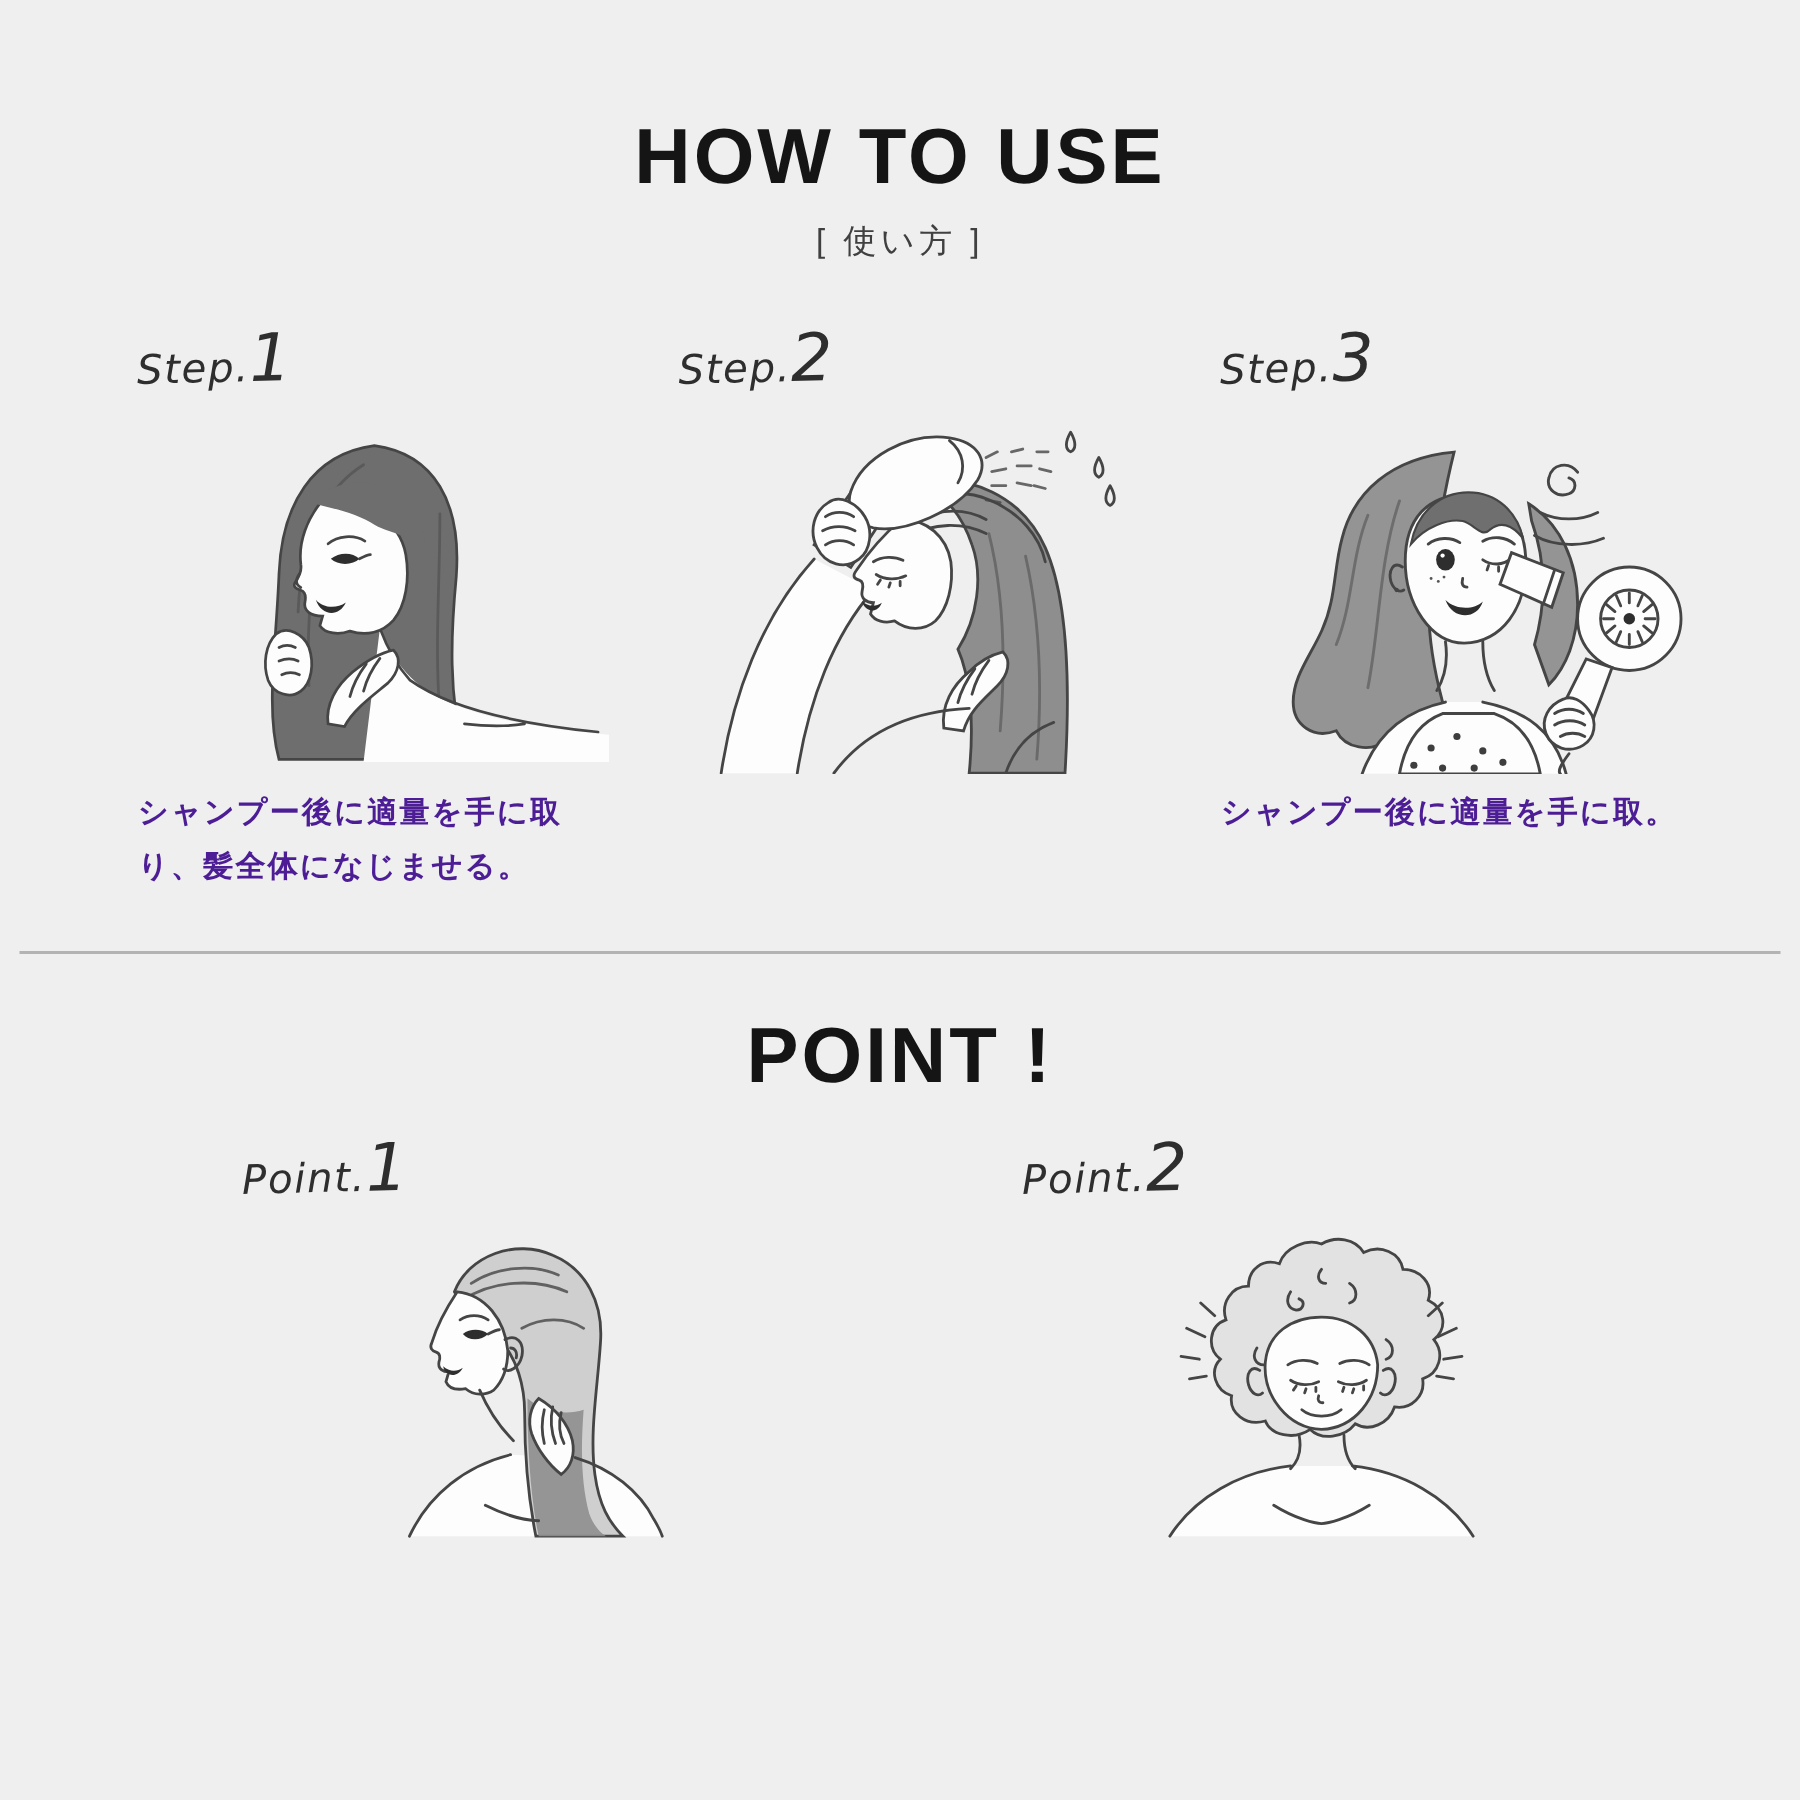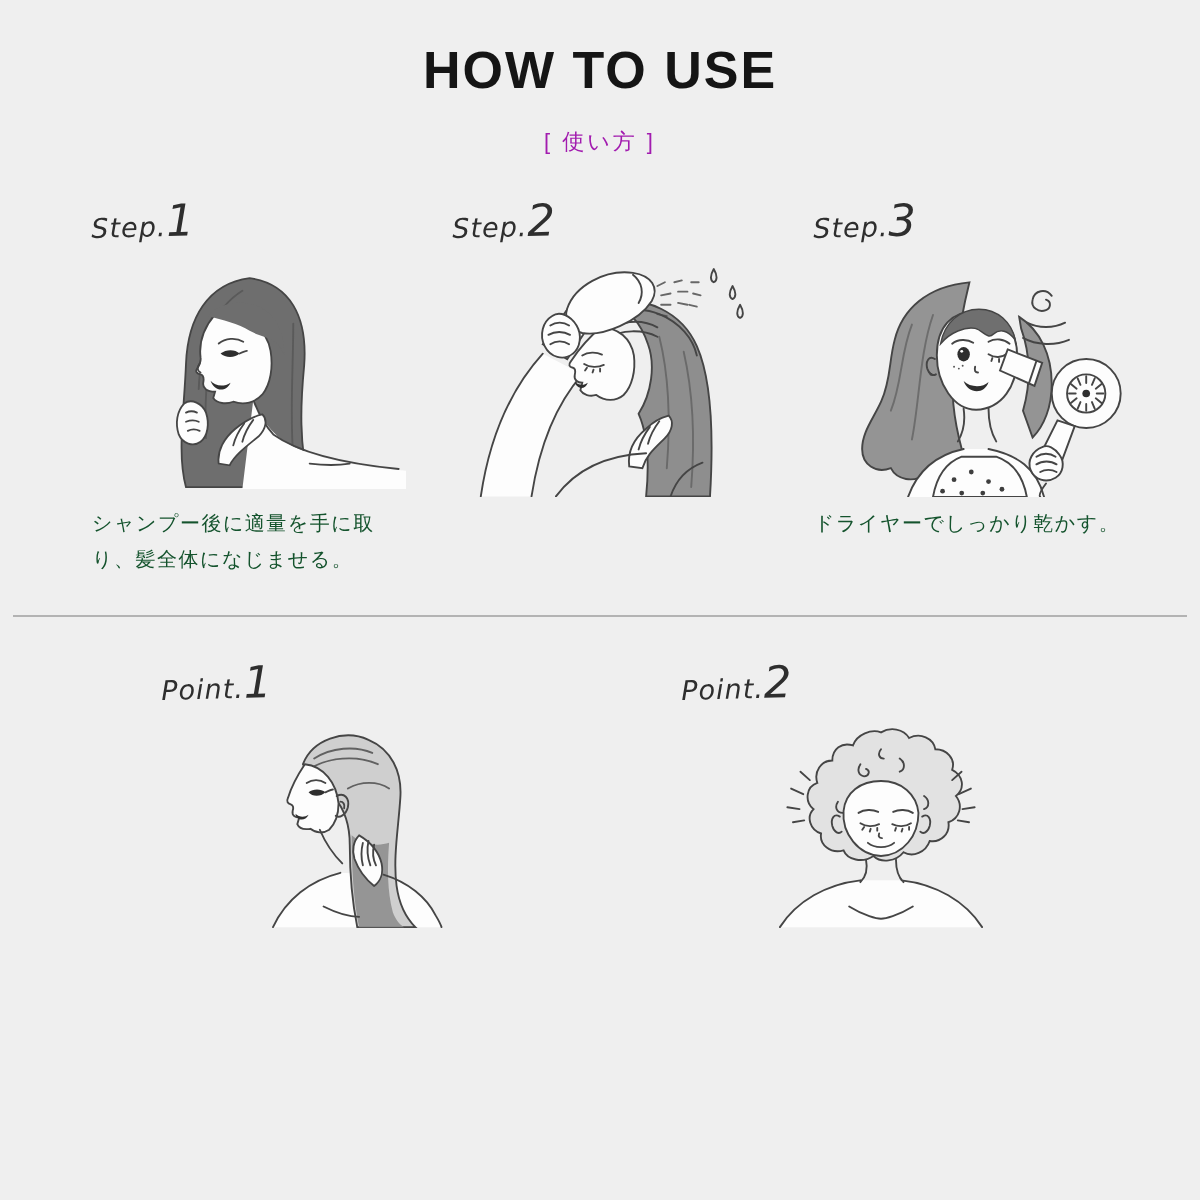--- a/index.html
+++ b/index.html
@@ -12,27 +12,27 @@
   }
   .section { text-align:center; }
   .sec-title {
     font-size:52px;
     font-weight:bold;
     color:#151515;
     letter-spacing:2px;
     line-height:1;
   }
   .sec-subtitle {
-    margin-top:32px;
+    margin-top:16px;
     font-size:22px;
-    color:#a21caf;
+    color:#404040;
     letter-spacing:3px;
     line-height:1.3;
   }
-  .htu { padding-top:44px; }
+  .htu { padding-top:79px; }
   .steps {
     width:1084px;
     margin:40px auto 0;
     display:flex;
     text-align:left;
   }
   .step { width:361px; padding-left:34px; }
   .hand-label {
     height:58px;
     font-family:"DejaVu Sans", sans-serif;
@@ -49,22 +49,23 @@
     display:flex;
     align-items:flex-end;
     justify-content:center;
   }
   .illo svg { display:block; }
   .caption {
     margin-top:8px;
     font-size:20px;
     line-height:36px;
     letter-spacing:1.5px;
-    color:#14532d;
+    color:#4c1d95;
     white-space:pre-line;
+    font-weight:bold;
   }
   .divider {
     border:none;
     border-top:2px solid #b3b3b3;
     margin:38px 13px 0 13px;
   }
   .point-sec { margin-top:42px; }
   .points {
     width:960px;
     margin:26px auto 0;
@@ -183,29 +184,30 @@
           <g class="ink" stroke-width="1.6">
             <path d="M278,114 L278,121 M287,116 L284,123 M294,122 L288,127 M296,132 L289,132 M294,142 L288,137 M287,148 L284,141 M278,150 L278,143 M269,148 L272,141 M262,142 L268,137 M260,132 L267,132 M262,122 L268,127 M269,116 L272,123"></path>
           </g>
           <circle cx="278" cy="132" r="4" fill="#2e2e2e"></circle>
           <path d="M266,166 L252,204 C249,212 240,215 234,210 C228,205 228,198 232,192 L248,160 Z" fill="#fdfdfd" stroke="#454545" stroke-width="2"></path>
           <path d="M232,188 C222,192 216,202 220,212 C224,222 236,226 246,220 C254,215 256,204 250,196 C245,189 238,185 232,188 Z" fill="#fdfdfd" stroke="#454545" stroke-width="2"></path>
           <path class="ink" d="M226,198 C232,194 240,194 246,198 M226,206 C232,202 241,202 247,206 M230,214 C235,211 242,211 247,214" stroke-width="1.6"></path>
           <path class="ink" d="M236,226 C230,234 228,238 230,240"></path>
         </svg>
       </div>
-      <div class="caption">ドライヤーでしっかり乾かす。</div>
+      <div class="caption">シャンプー後に適量を手に取。</div>
     </div>
 
   </div>
 </div>
 
 <hr class="divider">
 
 <div class="section point-sec">
+  <div class="sec-title">POINT !</div>
 
   <div class="points">
 
     <div class="point">
       <div class="hand-label">
         <span class="prefix">Point.</span><span class="num">1</span>
       </div>
       <div class="illo">
         <svg width="290" height="206" viewBox="0 0 300 220">
           <path d="M56,218 C70,188 96,168 128,160 L174,162 C204,172 224,190 236,218 Z" fill="#fdfdfd"></path>

